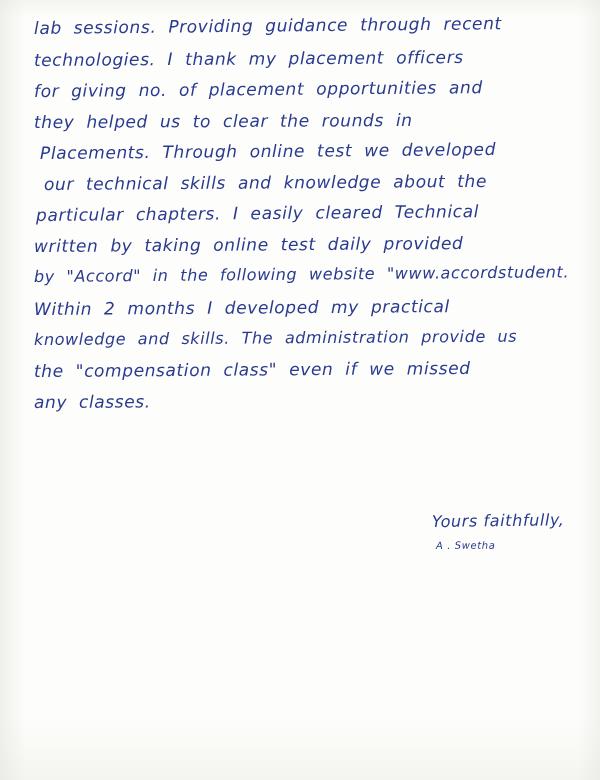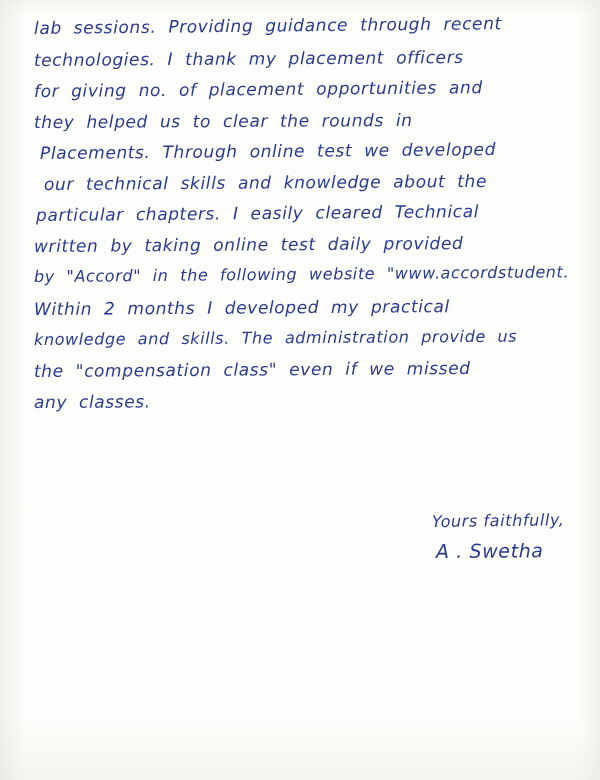--- a/index.html
+++ b/index.html
@@ -64,21 +64,21 @@
     font-size: 15px;
   }
 
   .sign-off {
     left: 432px;
     font-size: 16px;
   }
 
   .signature-name {
     left: 436px;
-    font-size: 19px;
+    font-size: 10px;
   }
 </style>
 </head>
 <body>
 
 <div class="page">
 
   <div class="paper-texture"></div>
 
   <div class="handwriting">

